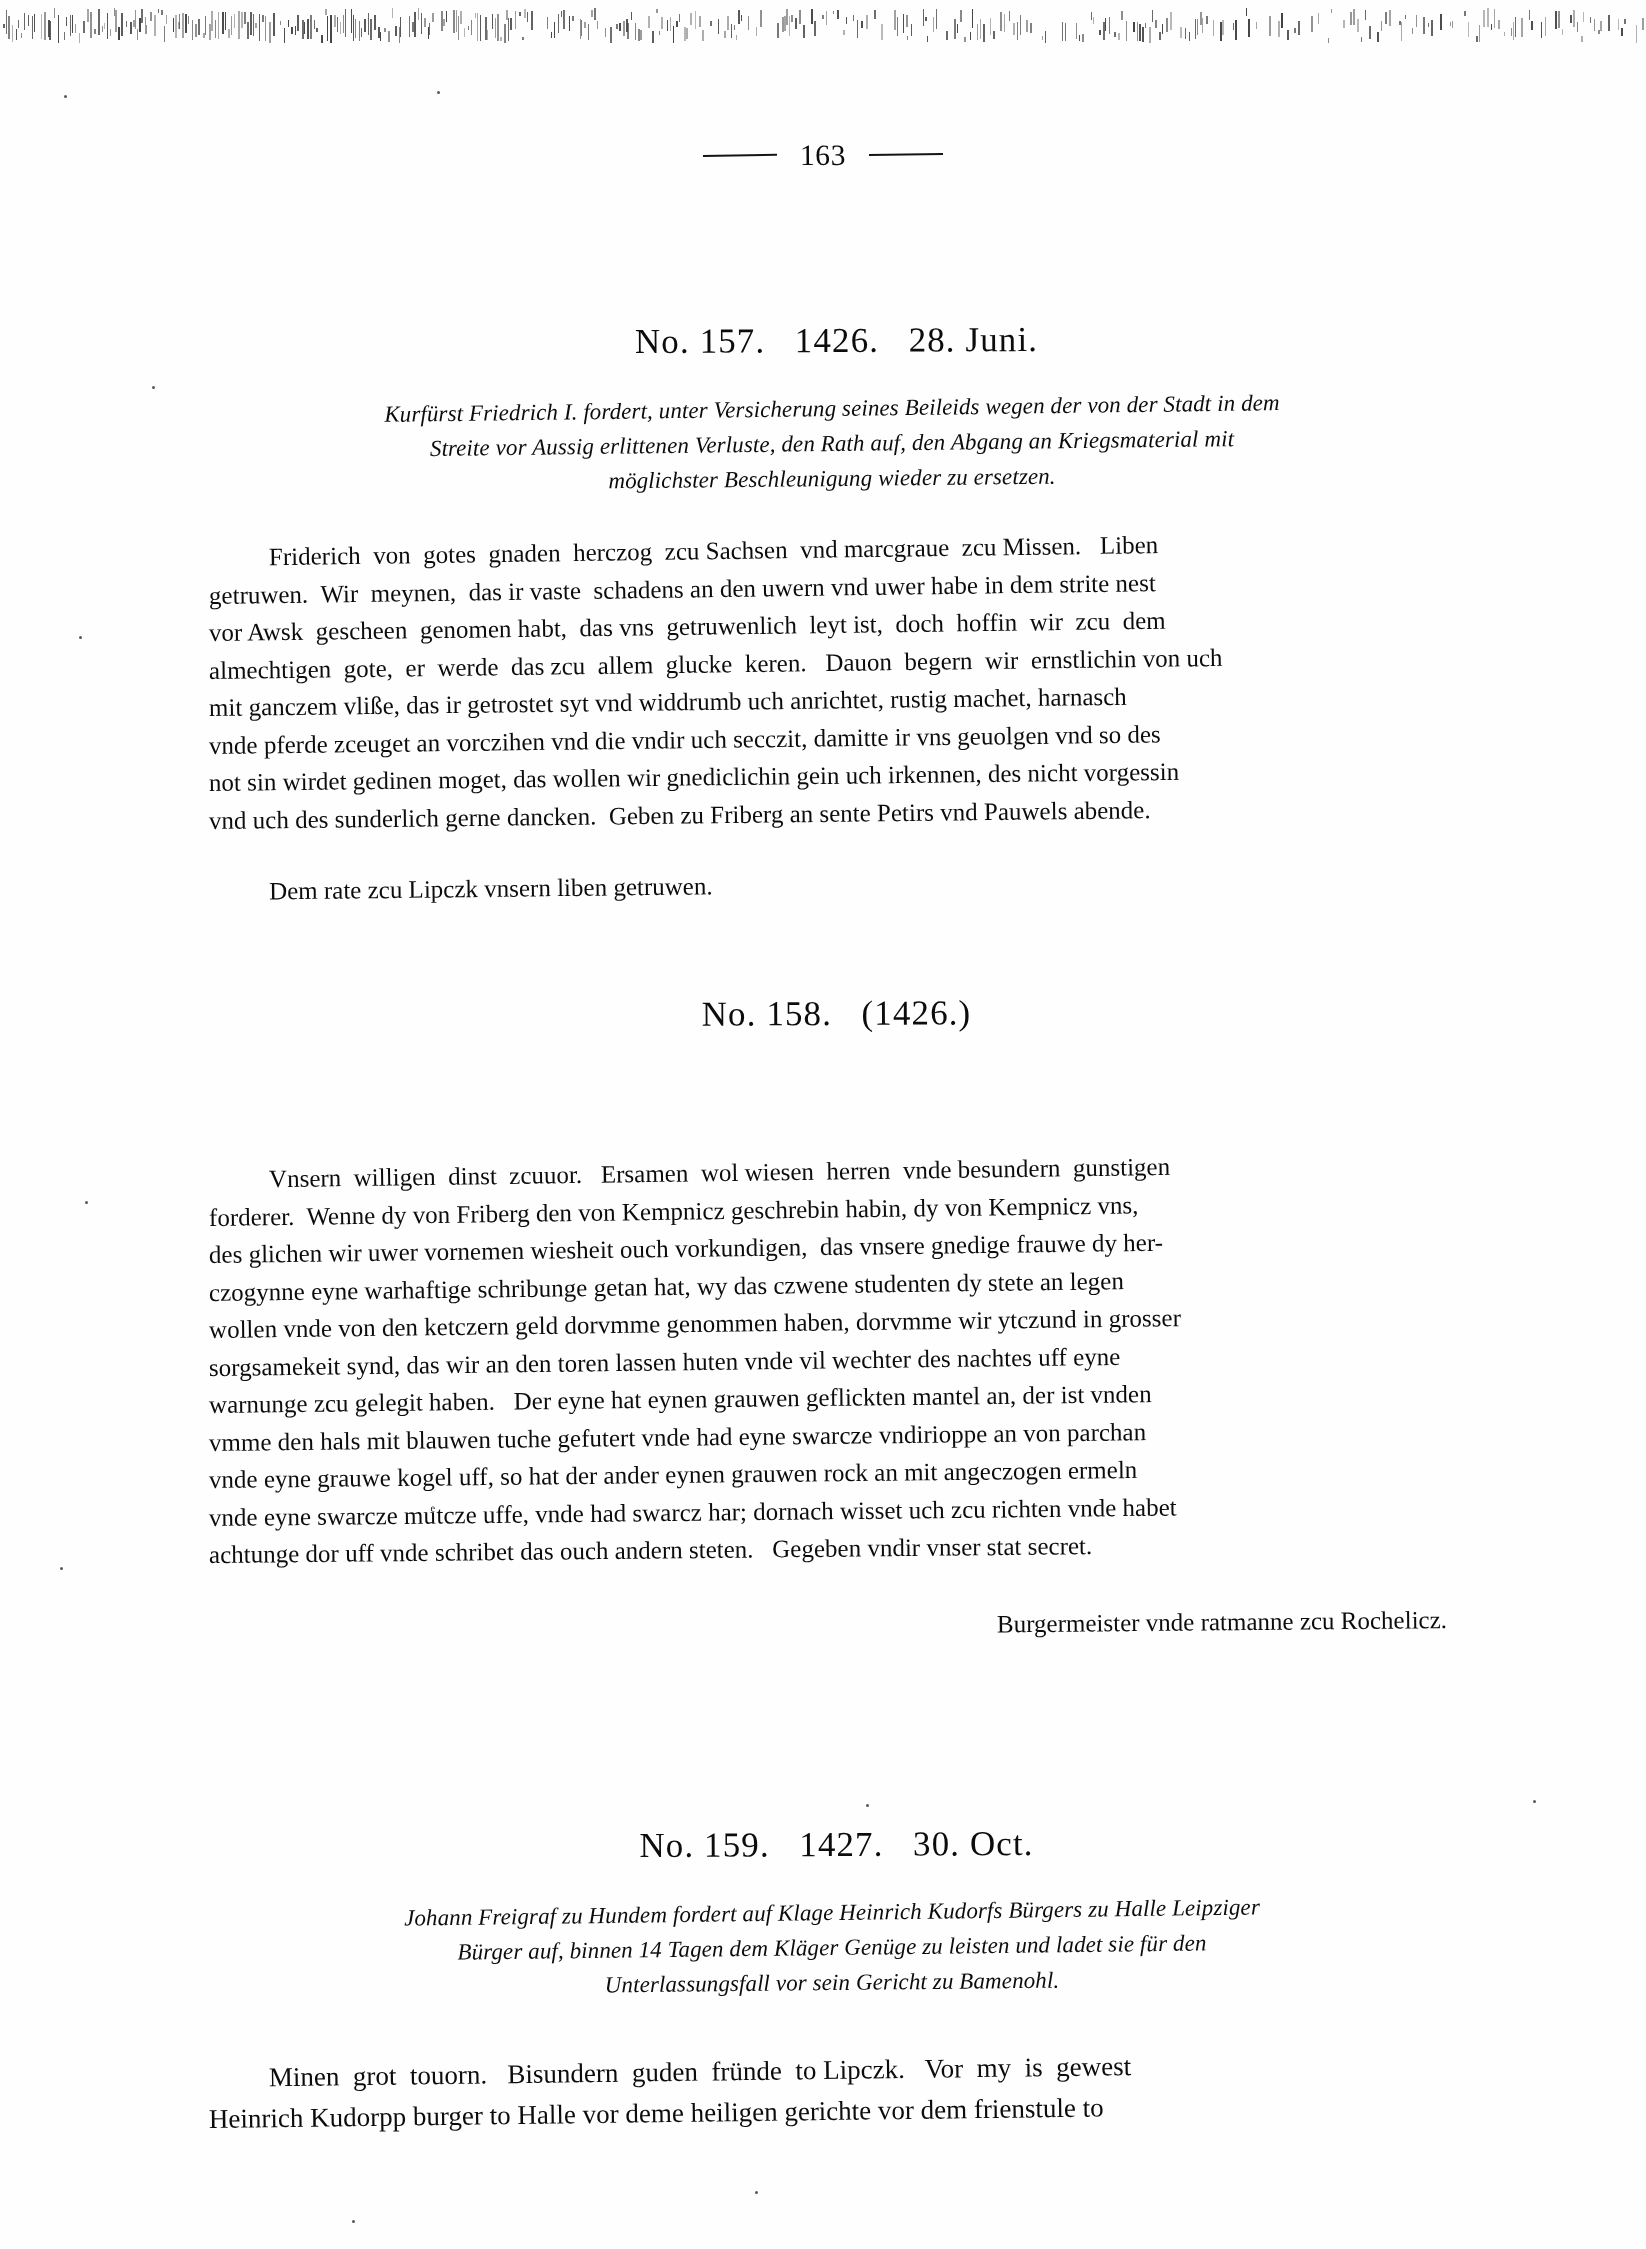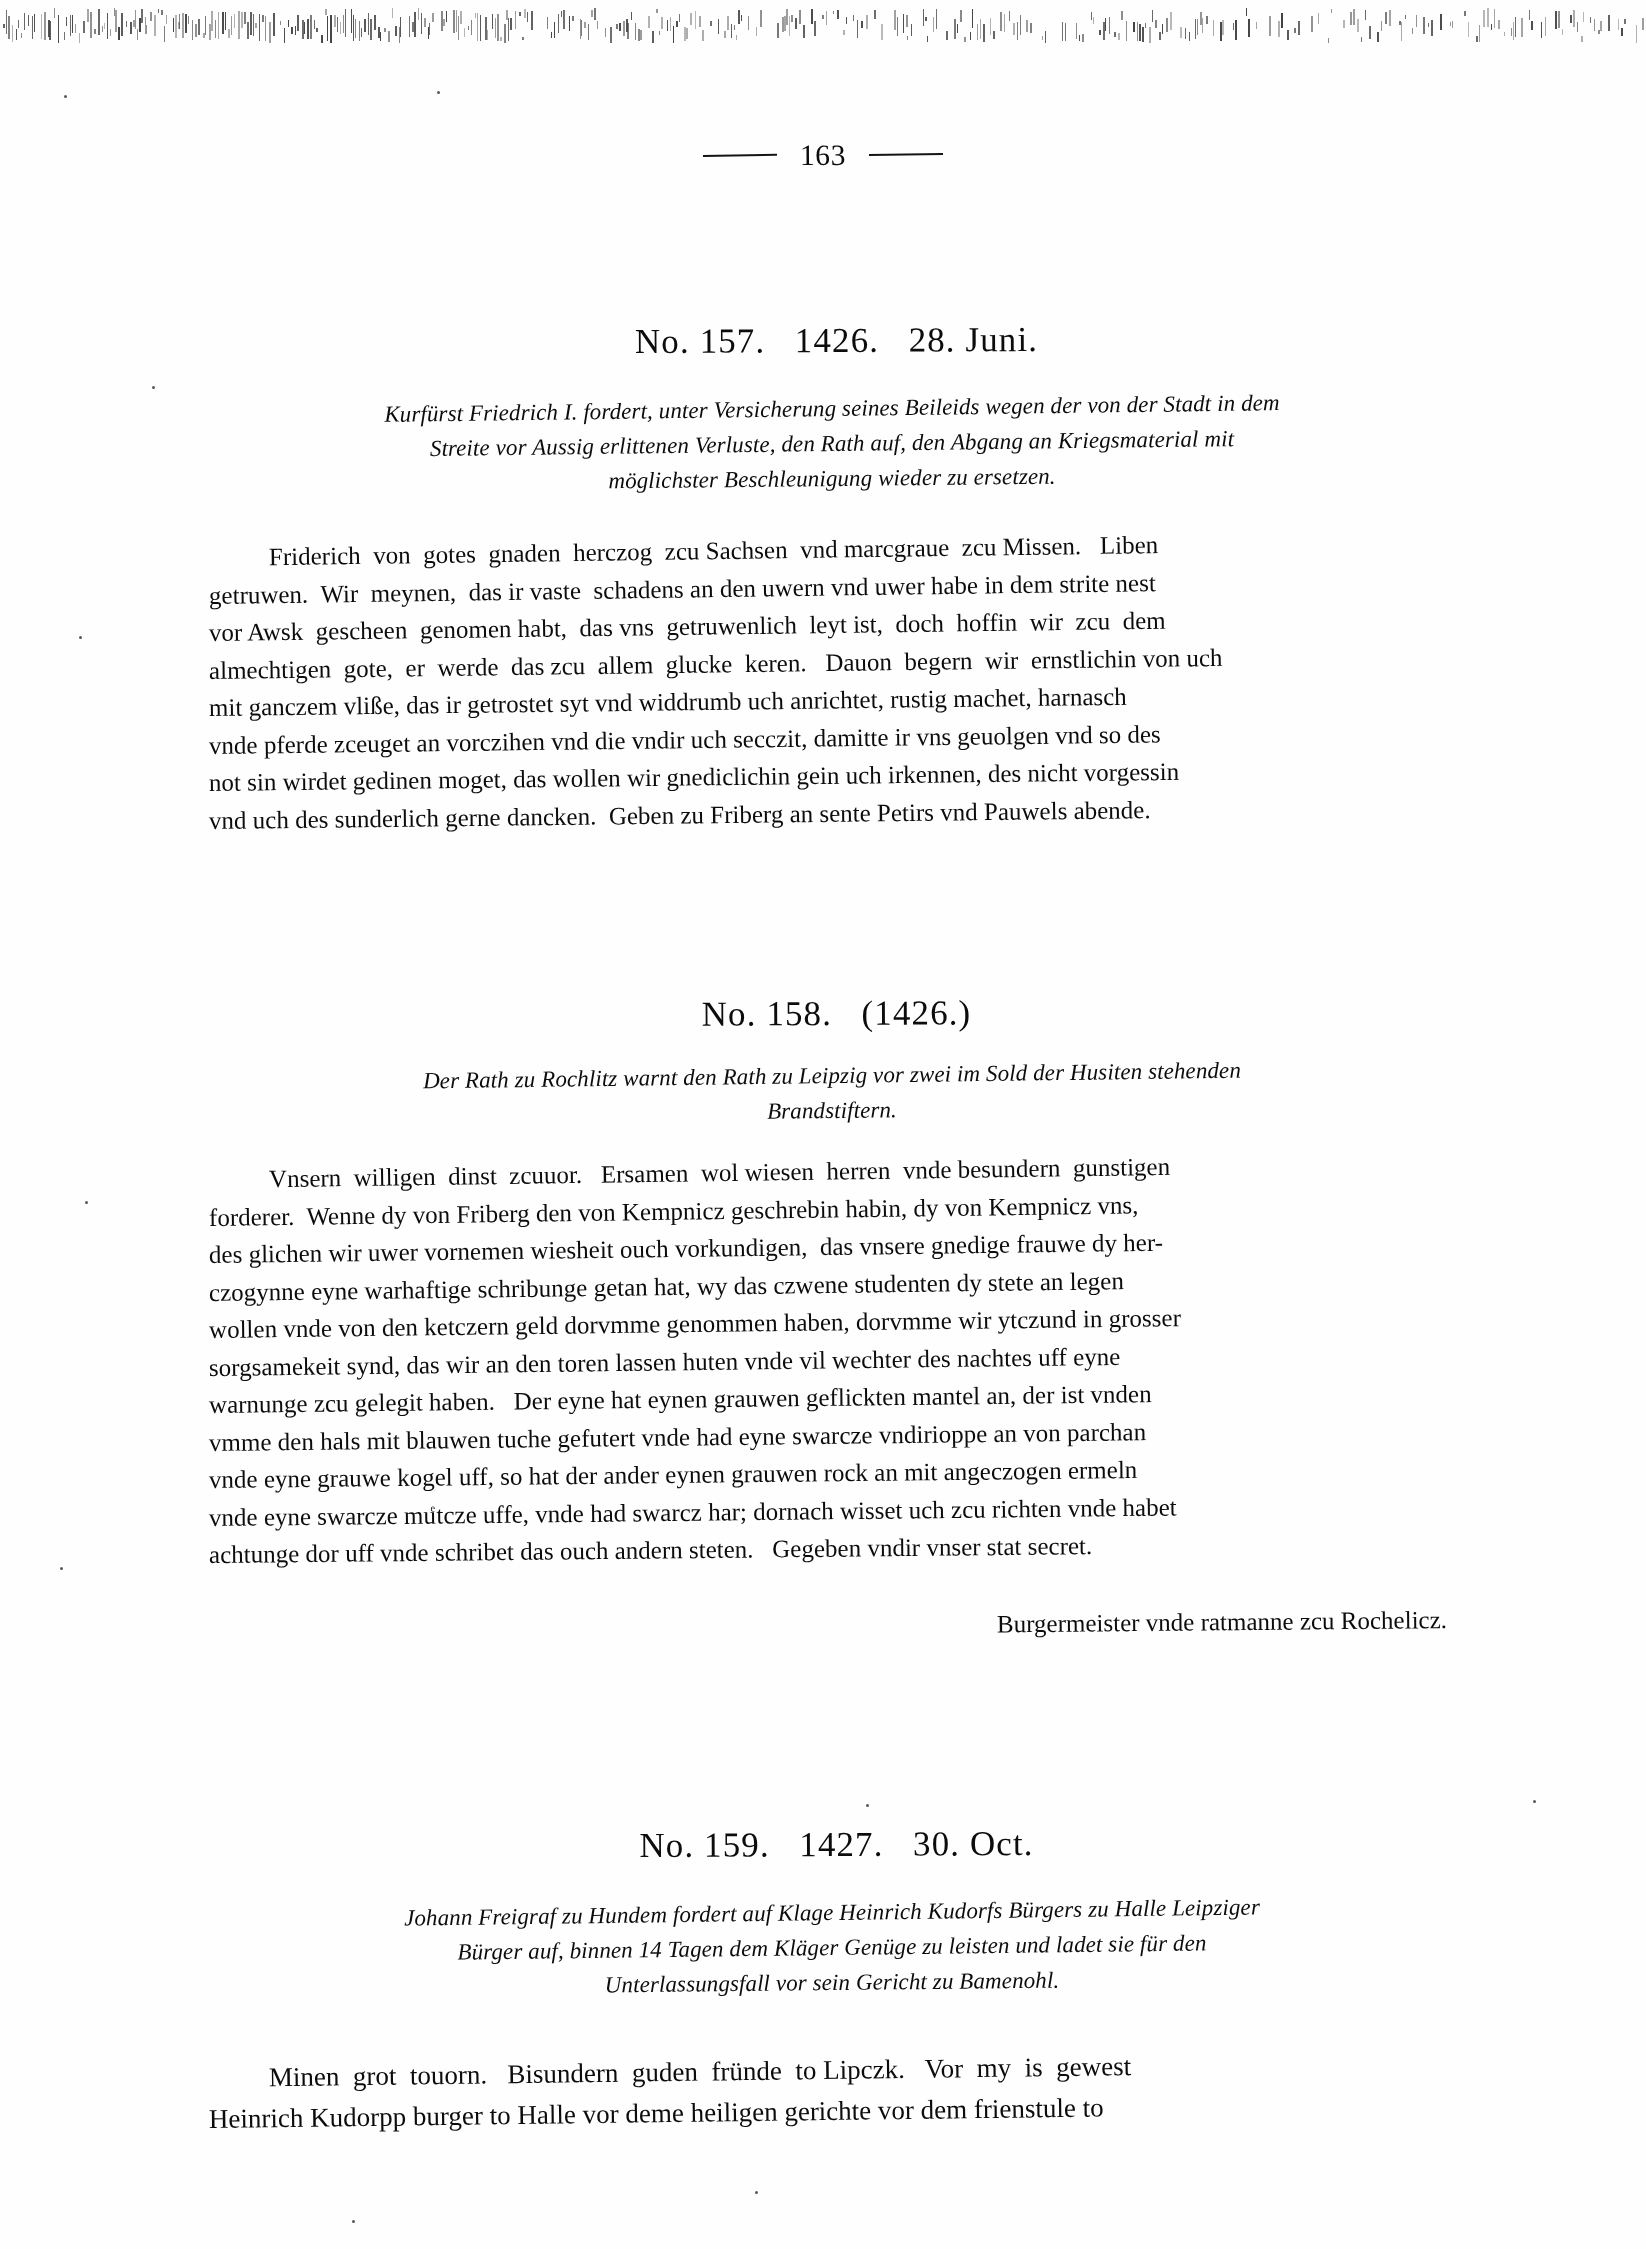--- a/index.html
+++ b/index.html
@@ -559,31 +559,28 @@
   </div>
 
   <div class="doc" id="regest-157" style="top:392px; left:216px; width:1232px;">
     <div class="regest">
       <span class="rl">Kurfürst Friedrich I. fordert, unter Versicherung seines Beileids wegen der von der Stadt in dem</span>
       <span class="rl">Streite vor Aussig erlittenen Verluste, den Rath auf, den Abgang an Kriegsmaterial mit</span>
       <span class="rl">möglichster Beschleunigung wieder zu ersetzen.</span>
     </div>
   </div>
 
+  <div class="doc addr-block" id="addr-157" style="top:866px; left:209px; width:1238px;">
+    <span class="bl sk4 indent-line">Dem rate zcu Lipczk vnsern liben getruwen.</span>
+  </div>
 
   <div class="doc" id="doc-158" style="top:994px;">
     <div class="doc-heading">No. 158.   (1426.)</div>
   </div>
 
-  <div class="doc" id="regest-158" style="top:1059px; left:216px; width:1232px;">
-    <div class="regest">
-      <span class="rl">Der Rath zu Rochlitz warnt den Rath zu Leipzig vor zwei im Sold der Husiten stehenden</span>
-      <span class="rl">Brandstiftern.</span>
-    </div>
-  </div>
 
   <div class="doc body-block" id="body-158" style="top:1161px; left:209px; width:1238px;">
     <span class="bl sk1 indent-line">Vnsern  willigen  dinst  zcuuor.   Ersamen  wol wiesen  herren  vnde besundern  gunstigen</span>
     <span class="bl sk1">forderer.  Wenne dy von Friberg den von Kempnicz geschrebin habin, dy von Kempnicz vns,</span>
     <span class="bl sk2">des glichen wir uwer vornemen wiesheit ouch vorkundigen,  das vnsere gnedige frauwe dy her-</span>
     <span class="bl sk2">czogynne eyne warhaftige schribunge getan hat, wy das czwene studenten dy stete an legen</span>
     <span class="bl sk3">wollen vnde von den ketczern geld dorvmme genommen haben, dorvmme wir ytczund in grosser</span>
     <span class="bl sk3">sorgsamekeit synd, das wir an den toren lassen huten vnde vil wechter des nachtes uff eyne</span>
     <span class="bl sk4">warnunge zcu gelegit haben.   Der eyne hat eynen grauwen geflickten mantel an, der ist vnden</span>
     <span class="bl sk4">vmme den hals mit blauwen tuche gefutert vnde had eyne swarcze vndirioppe an von parchan</span>

